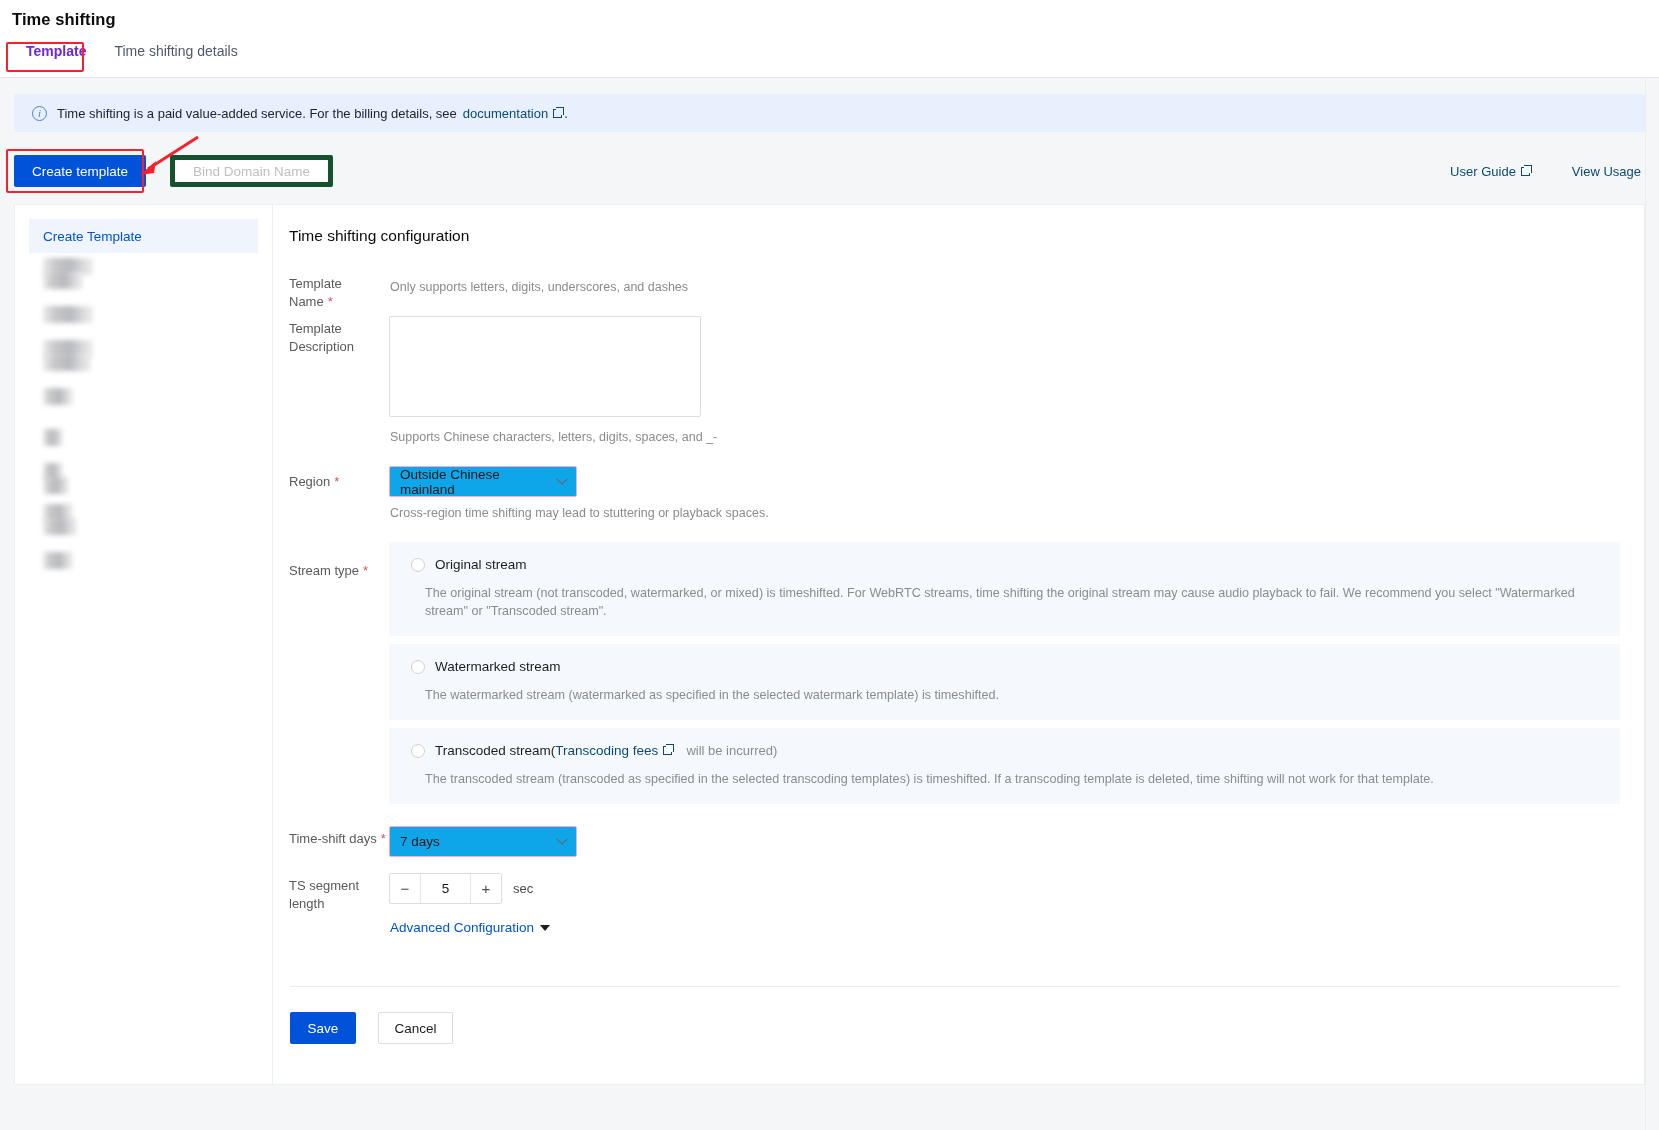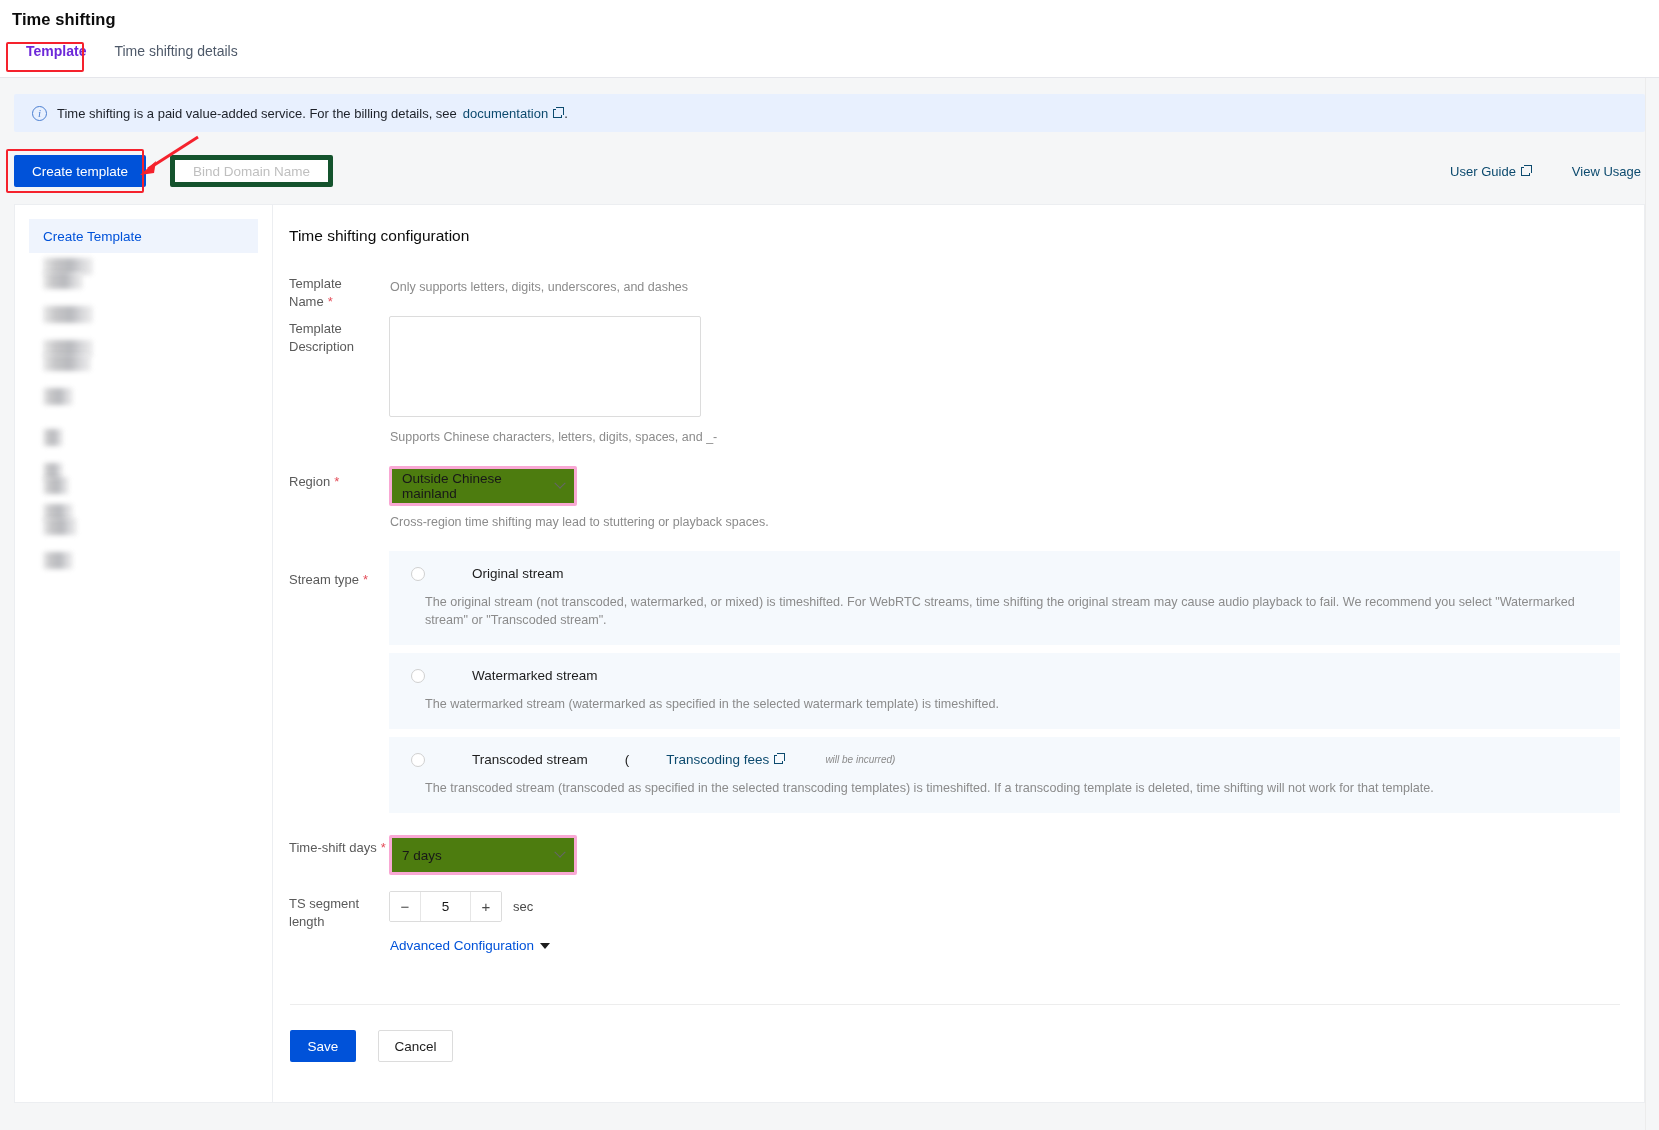--- a/index.html
+++ b/index.html
@@ -227,29 +227,29 @@
     border: 1px solid #dcdcdc;
     border-radius: 2px;
     padding: 7px 11px;
     font-size: 13.5px;
     font-family: inherit;
     resize: none;
     outline: none;
   }
   .select-box {
     width: 188px;
-    height: 40px;
-    border: 3px solid #f9a8d4;
+    height: 31px;
+    border: 1px solid #f9a8d4;
     border-radius: 2px;
     display: flex;
     align-items: center;
     padding: 0 10px;
     font-size: 13.5px;
     color: #181818;
-    background: #4d7c0f;
+    background: #0ea5e9;
     cursor: pointer;
     justify-content: space-between;
   }
   .chev {
     width: 8px; height: 8px;
     border-right: 1.6px solid #666;
     border-bottom: 1.6px solid #666;
     transform: rotate(45deg) translate(-2px,-2px);
     flex: none;
   }
@@ -257,21 +257,20 @@
     background: #f5f9fd;
     padding: 15px 0 16px 0;
     margin-bottom: 8px;
   }
   .opt-head {
     display: flex;
     align-items: center;
     padding: 0 16px 0 22px;
     font-size: 13.5px;
     color: #1d1d1d;
-    gap: 37px;
   }
   .radio {
     width: 14px; height: 14px;
     border: 1px solid #d0d0d0;
     border-radius: 50%;
     background: #fff;
     margin-right: 10px;
     flex: none;
     cursor: pointer;
   }
@@ -483,21 +482,21 @@
             </div>
             <div class="opt-desc">The watermarked stream (watermarked as specified in the selected watermark template) is timeshifted.</div>
           </div>
 
           <div class="opt-card">
             <div class="opt-head">
               <span class="radio"></span>
               <span>Transcoded stream</span>
                 <span>(</span>
                 <a class="link"><span>Transcoding fees</span><span class="ext-glyph on-light"></span></a>
-                <span style="color:#8b8b8b;font-size:10px;margin-left:3px;font-style:italic;">will be incurred)</span>
+                <span style="color:#8b8b8b;font-size:13px;margin-left:12px;">will be incurred)</span>
             </div>
             <div class="opt-desc">The transcoded stream (transcoded as specified in the selected transcoding templates) is timeshifted. If a transcoding template is deleted, time shifting will not work for that template.</div>
           </div>
 
         </div>
       </div>
 
       <div class="row" style="margin-bottom:16px;">
         <div class="label two-line">
           <span>Time-shift days</span><span class="star">*</span>

